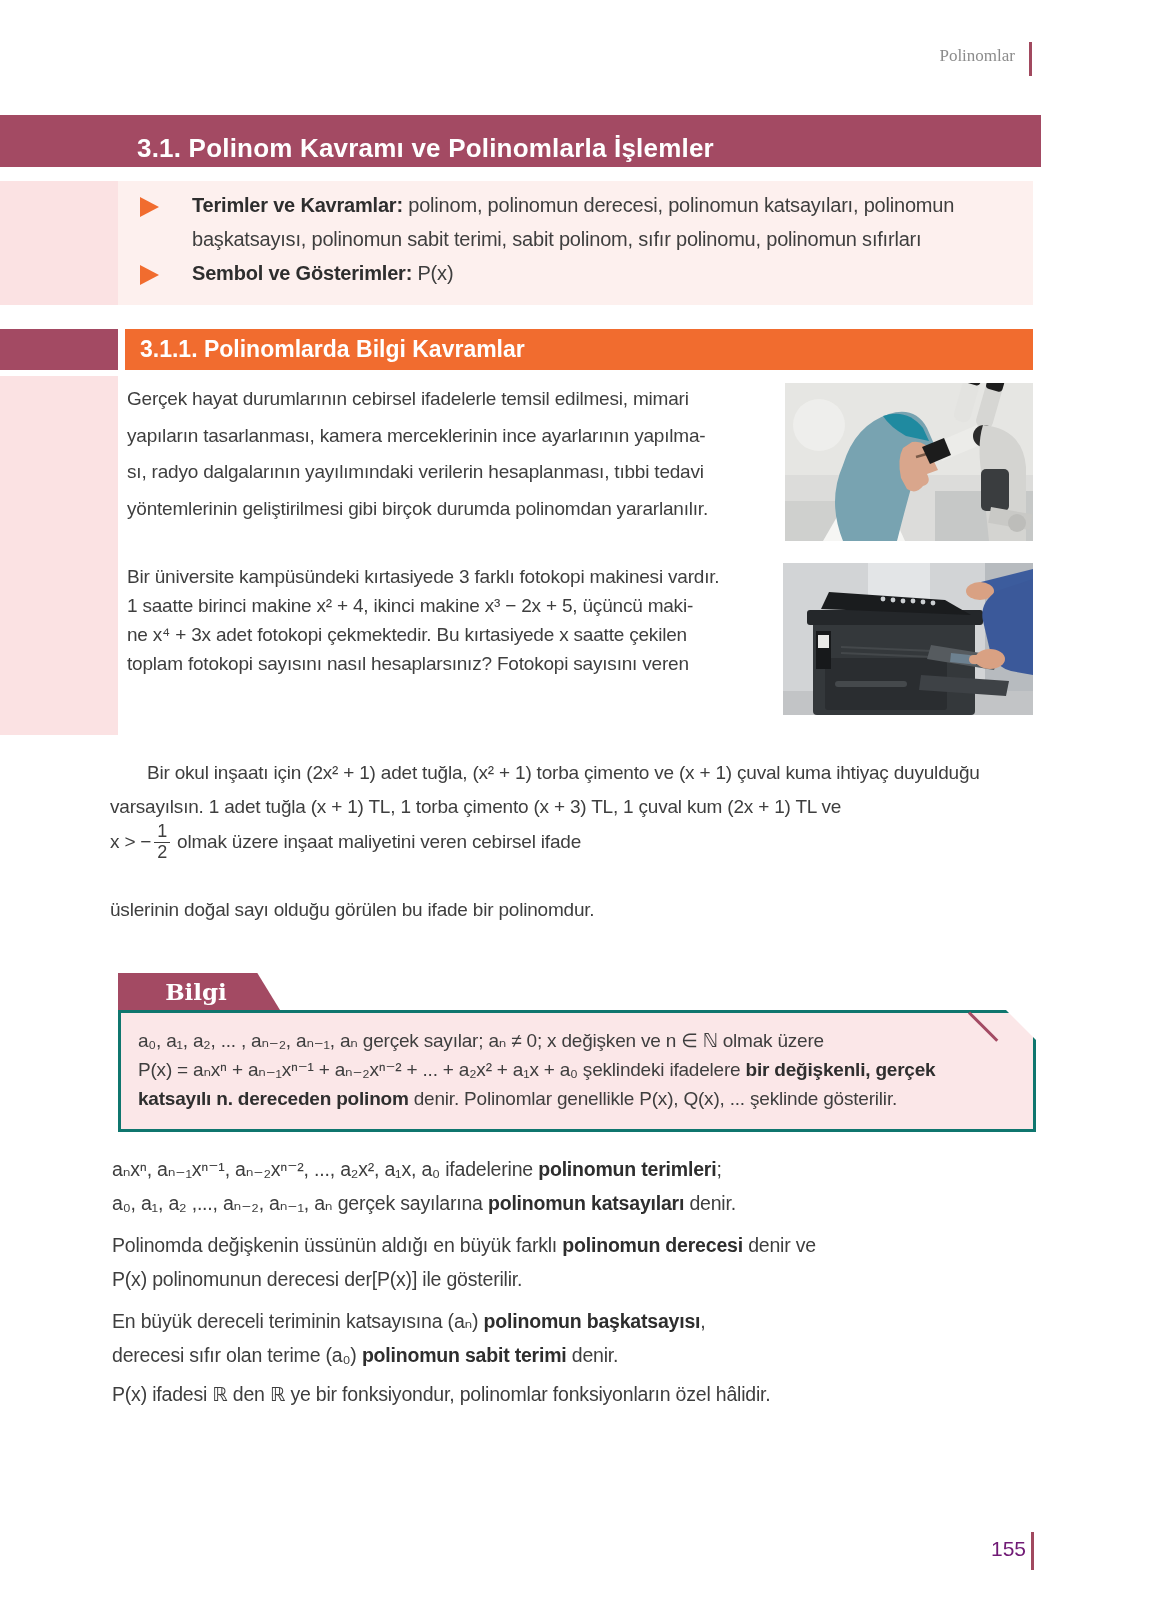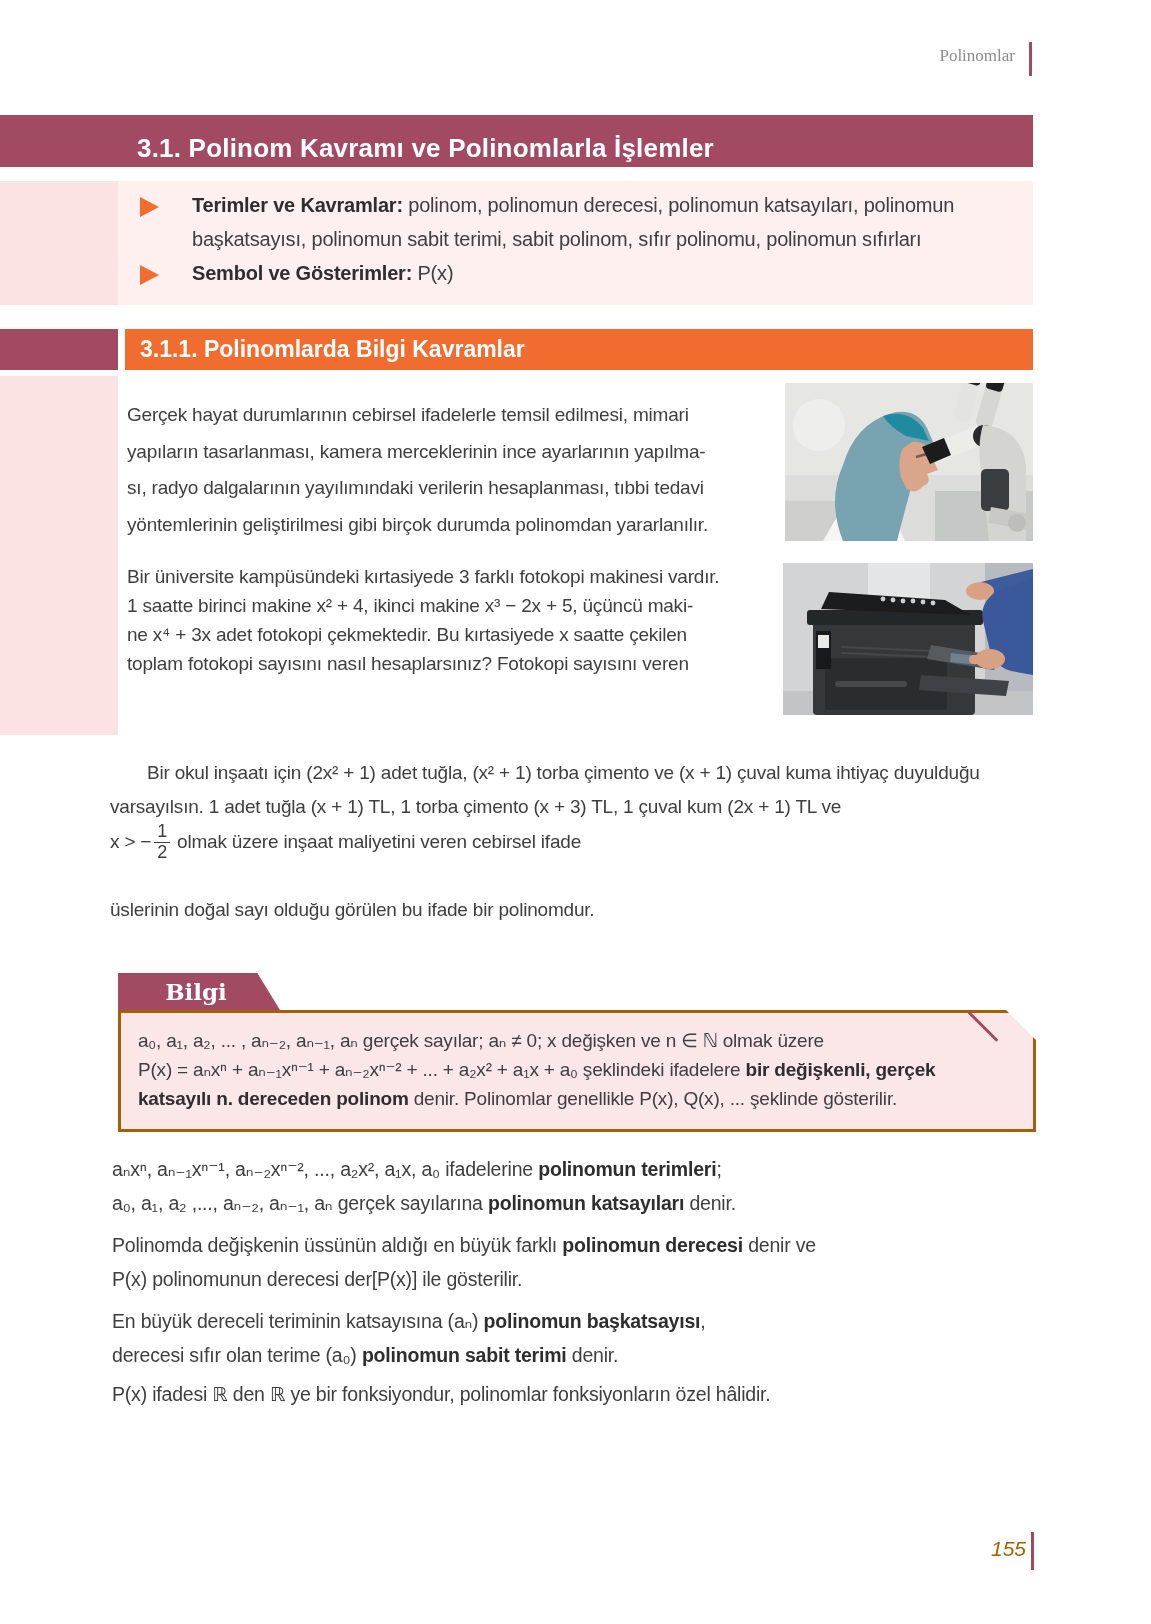--- a/index.html
+++ b/index.html
@@ -9,21 +9,21 @@
   }
   .abs{position:absolute;}
   .nw{white-space:nowrap;}
   .b{font-weight:bold;color:#2e2e2e;}
 
   
   .chapter-label{top:46px;left:700px;width:315px;text-align:right;font-size:17px;color:#8c8c8c;font-family:Liberation Serif, serif;}
   .header-rule{top:42px;left:1029px;width:3px;height:34px;background:#a1495f;}
 
   
-  .banner1{top:115px;left:0;width:1033px;height:52px;background:#a34a63;}
+  .banner1{top:115px;left:0;width:1033px;height:52px;background:#a34a63;padding-left:8px;}
   .banner1 .t{position:absolute;left:137px;top:0;line-height:66px;font-size:26px;font-weight:bold;color:#ffffff;letter-spacing:0.2px;}
 
   
   .terms-side{top:181px;left:0;width:118px;height:124px;background:#fbe2e3;}
   .terms-panel{top:181px;left:118px;width:915px;height:124px;background:#fdf0ee;}
   .tri{width:0;height:0;border-top:10px solid transparent;border-bottom:10px solid transparent;border-left:19px solid #f16c2f;}
   .tri1{top:197px;left:140px;}
   .tri2{top:265px;left:140px;}
   .terms-text{font-size:20px;line-height:34px;letter-spacing:-0.2px;}
   .tl1{top:188px;left:192px;}
@@ -33,55 +33,55 @@
   
   .banner2-block{top:329px;left:0;width:118px;height:41px;background:#a34a63;}
   .banner2{top:329px;left:125px;width:908px;height:41px;background:#f16c2f;}
   .banner2 .t{position:absolute;left:15px;top:0;line-height:41px;font-size:23px;font-weight:bold;color:#ffffff;}
 
   
   .side-strip{top:376px;left:0;width:118px;height:359px;background:#fbe2e3;}
 
   
   .body-text{font-size:19px;letter-spacing:-0.2px;color:#3e3e3e;}
-  .intro{top:381px;left:127px;width:648px;line-height:36.5px;margin-top:16px;}
+  .intro{top:381px;left:127px;width:648px;line-height:36.5px;}
   .copier-par{top:562px;left:127px;width:648px;line-height:29px;}
   .c-line{left:110px;font-size:19px;letter-spacing:-0.2px;}
   .cl1{top:762px;margin-left:37px;}
   .cl2{top:796px;}
   .cfrac{top:814px;height:56px;display:flex;align-items:center;}
   .cl4{top:866px;}
   .cl5{top:899px;}
   .frac{display:inline-flex;flex-direction:column;align-items:center;line-height:1.08;font-size:18px;margin:0 7px 0 3px;color:#3e3e3e;}
   .frac .den{border-top:1.6px solid #3e3e3e;padding:0 3px;}
 
   
   .bilgi-tab{top:973px;left:118px;width:162px;height:37px;background:#a34a63;
     clip-path:polygon(0 0,86% 0,100% 100%,0 100%);}
   .bilgi-tab .t{position:absolute;left:0;top:0;width:140px;text-align:center;line-height:37px;
     font-family:"DejaVu Serif",serif;font-weight:bold;font-size:23px;color:#ffffff;padding-left:8px;}
   .bilgi-box{top:1010px;left:118px;width:918px;height:122px;background:#fbe7e8;
-    border:3px solid #a16207;box-sizing:border-box;}
+    border:3px solid #0f766e;box-sizing:border-box;}
   .fold-cover{position:absolute;top:-3px;right:-3px;width:0;height:0;
     border-left:30px solid transparent;border-top:30px solid #ffffff;}
   .fold-line{position:absolute;top:-2px;right:24px;width:40px;height:3px;background:#a34a63;
     transform:rotate(45deg);transform-origin:left center;}
   .fold-flap{position:absolute;top:-3px;right:-1px;width:0;height:0;
     border-left:14px solid transparent;border-bottom:14px solid #b2607a;}
   .bilgi-text{position:absolute;left:17px;top:13px;font-size:19px;line-height:29px;letter-spacing:-0.2px;}
 
   
   .defs{left:112px;font-size:19.5px;line-height:34px;letter-spacing:-0.2px;}
   .d1{top:1152px;}
   .d2{top:1228px;}
   .d3{top:1304px;}
   .d4{top:1377px;}
 
   
-  .page-number{top:1537px;left:900px;width:126px;text-align:right;font-size:21px;color:#a16207;font-style:italic;}
+  .page-number{top:1537px;left:900px;width:126px;text-align:right;font-size:21px;color:#701a75;}
   .footer-rule{top:1532px;left:1031px;width:3px;height:38px;background:#a1495f;}
 
   
   .photo{overflow:hidden;}
   .photo svg{display:block;}
   .photo1{top:383px;left:785px;width:248px;height:158px;}
   .photo2{top:563px;left:783px;width:250px;height:152px;}
 </style>
 </head>
 <body>

